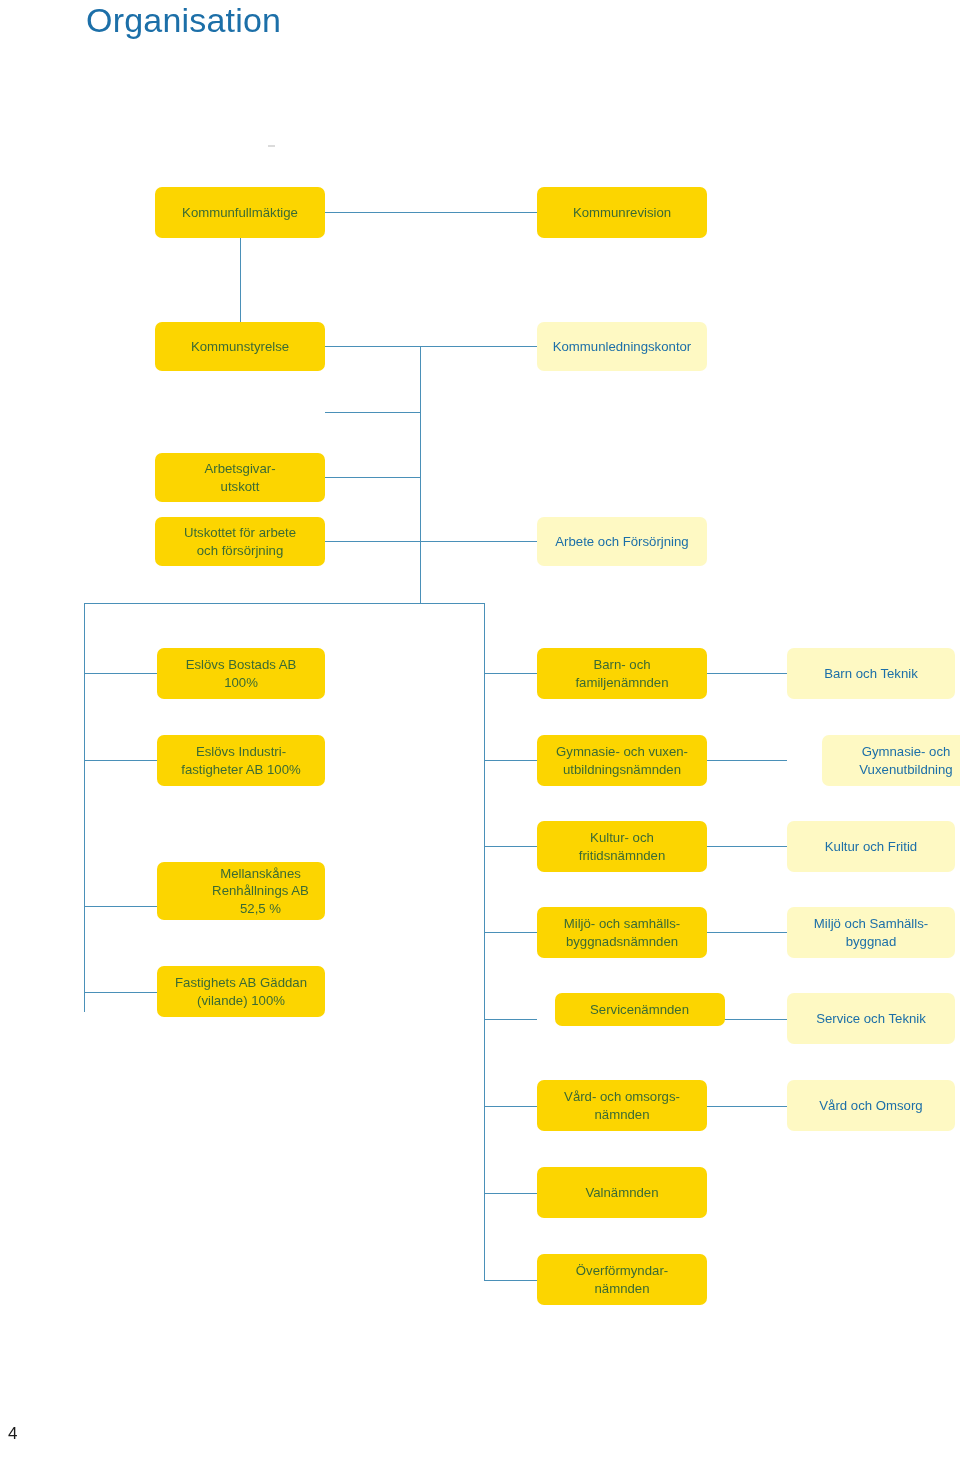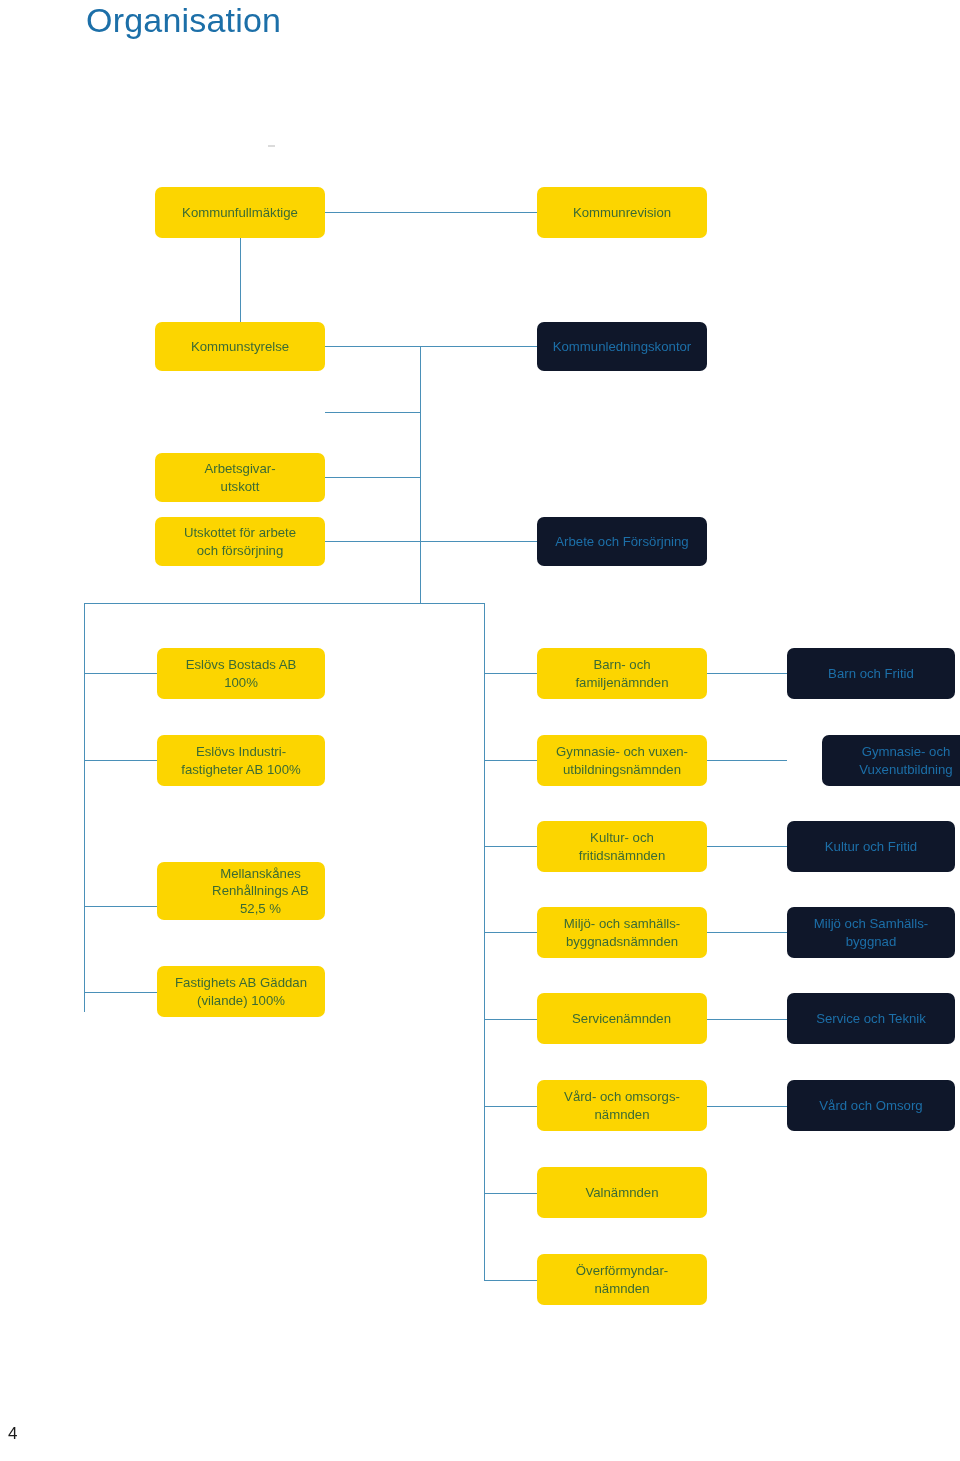--- a/index.html
+++ b/index.html
@@ -55,21 +55,21 @@
     line-height: 1.33;
     padding: 2px 8px;
     white-space: pre-line;
     z-index: 3;
   }
   .node.yellow {
     background: #FCD500;
     color: #3B6B34;
   }
   .node.blue {
-    background: #0f172a;
+    background: #fef9c3;
     color: #1C6FA8;
   }
 
   
   .line {
     position: absolute;
     background: #4A90B8;
     z-index: 1;
   }
   .line.h { height: 1px; }
@@ -145,21 +145,21 @@
 utskott</div>
 
   <div class="node yellow" style="left:155px; top:517px; width:170px; height:49px;">Utskottet för arbete
 och försörjning</div>
   <div class="node blue" style="left:537px; top:517px; width:170px; height:49px;">Arbete och Försörjning</div>
 
   <div class="node yellow" style="left:157px; top:648px; width:168px; height:51px;">Eslövs Bostads AB
 100%</div>
   <div class="node yellow" style="left:537px; top:648px; width:170px; height:51px;">Barn- och
 familjenämnden</div>
-  <div class="node blue" style="left:787px; top:648px; width:168px; height:51px;">Barn och Fritid</div>
+  <div class="node blue" style="left:787px; top:648px; width:168px; height:51px;">Barn och Teknik</div>
 
   <div class="node yellow" style="left:157px; top:735px; width:168px; height:51px;">Eslövs Industri-
 fastigheter AB 100%</div>
   <div class="node yellow" style="left:537px; top:735px; width:170px; height:51px;">Gymnasie- och vuxen-
 utbildningsnämnden</div>
   <div class="node blue" style="left:787px; top:735px; width:168px; height:51px;margin-left:35px;">Gymnasie- och
 Vuxenutbildning</div>
 
   <div class="node yellow" style="left:537px; top:821px; width:170px; height:51px;">Kultur- och
 fritidsnämnden</div>
@@ -168,21 +168,21 @@
   <div class="node yellow" style="left:157px; top:862px; width:168px; height:58px;padding-left:47px;">Mellanskånes
 Renhållnings AB
 52,5 %</div>
   <div class="node yellow" style="left:537px; top:907px; width:170px; height:51px;text-align:center;">Miljö- och samhälls-
 byggnadsnämnden</div>
   <div class="node blue" style="left:787px; top:907px; width:168px; height:51px;">Miljö och Samhälls-
 byggnad</div>
 
   <div class="node yellow" style="left:157px; top:966px; width:168px; height:51px;">Fastighets AB Gäddan
 (vilande) 100%</div>
-  <div class="node yellow" style="left:537px; top:993px; width:170px; height:51px;padding-left:7px;">Servicenämnden</div>
+  <div class="node yellow" style="left:555px; top:993px; width:170px; height:33px;padding-left:7px;">Servicenämnden</div>
   <div class="node blue" style="left:787px; top:993px; width:168px; height:51px;">Service och Teknik</div>
 
   <div class="node yellow" style="left:537px; top:1080px; width:170px; height:51px;">Vård- och omsorgs-
 nämnden</div>
   <div class="node blue" style="left:787px; top:1080px; width:168px; height:51px;">Vård och Omsorg</div>
 
   <div class="node yellow" style="left:537px; top:1167px; width:170px; height:51px;">Valnämnden</div>
 
   <div class="node yellow" style="left:537px; top:1254px; width:170px; height:51px;">Överförmyndar-
 nämnden</div>

